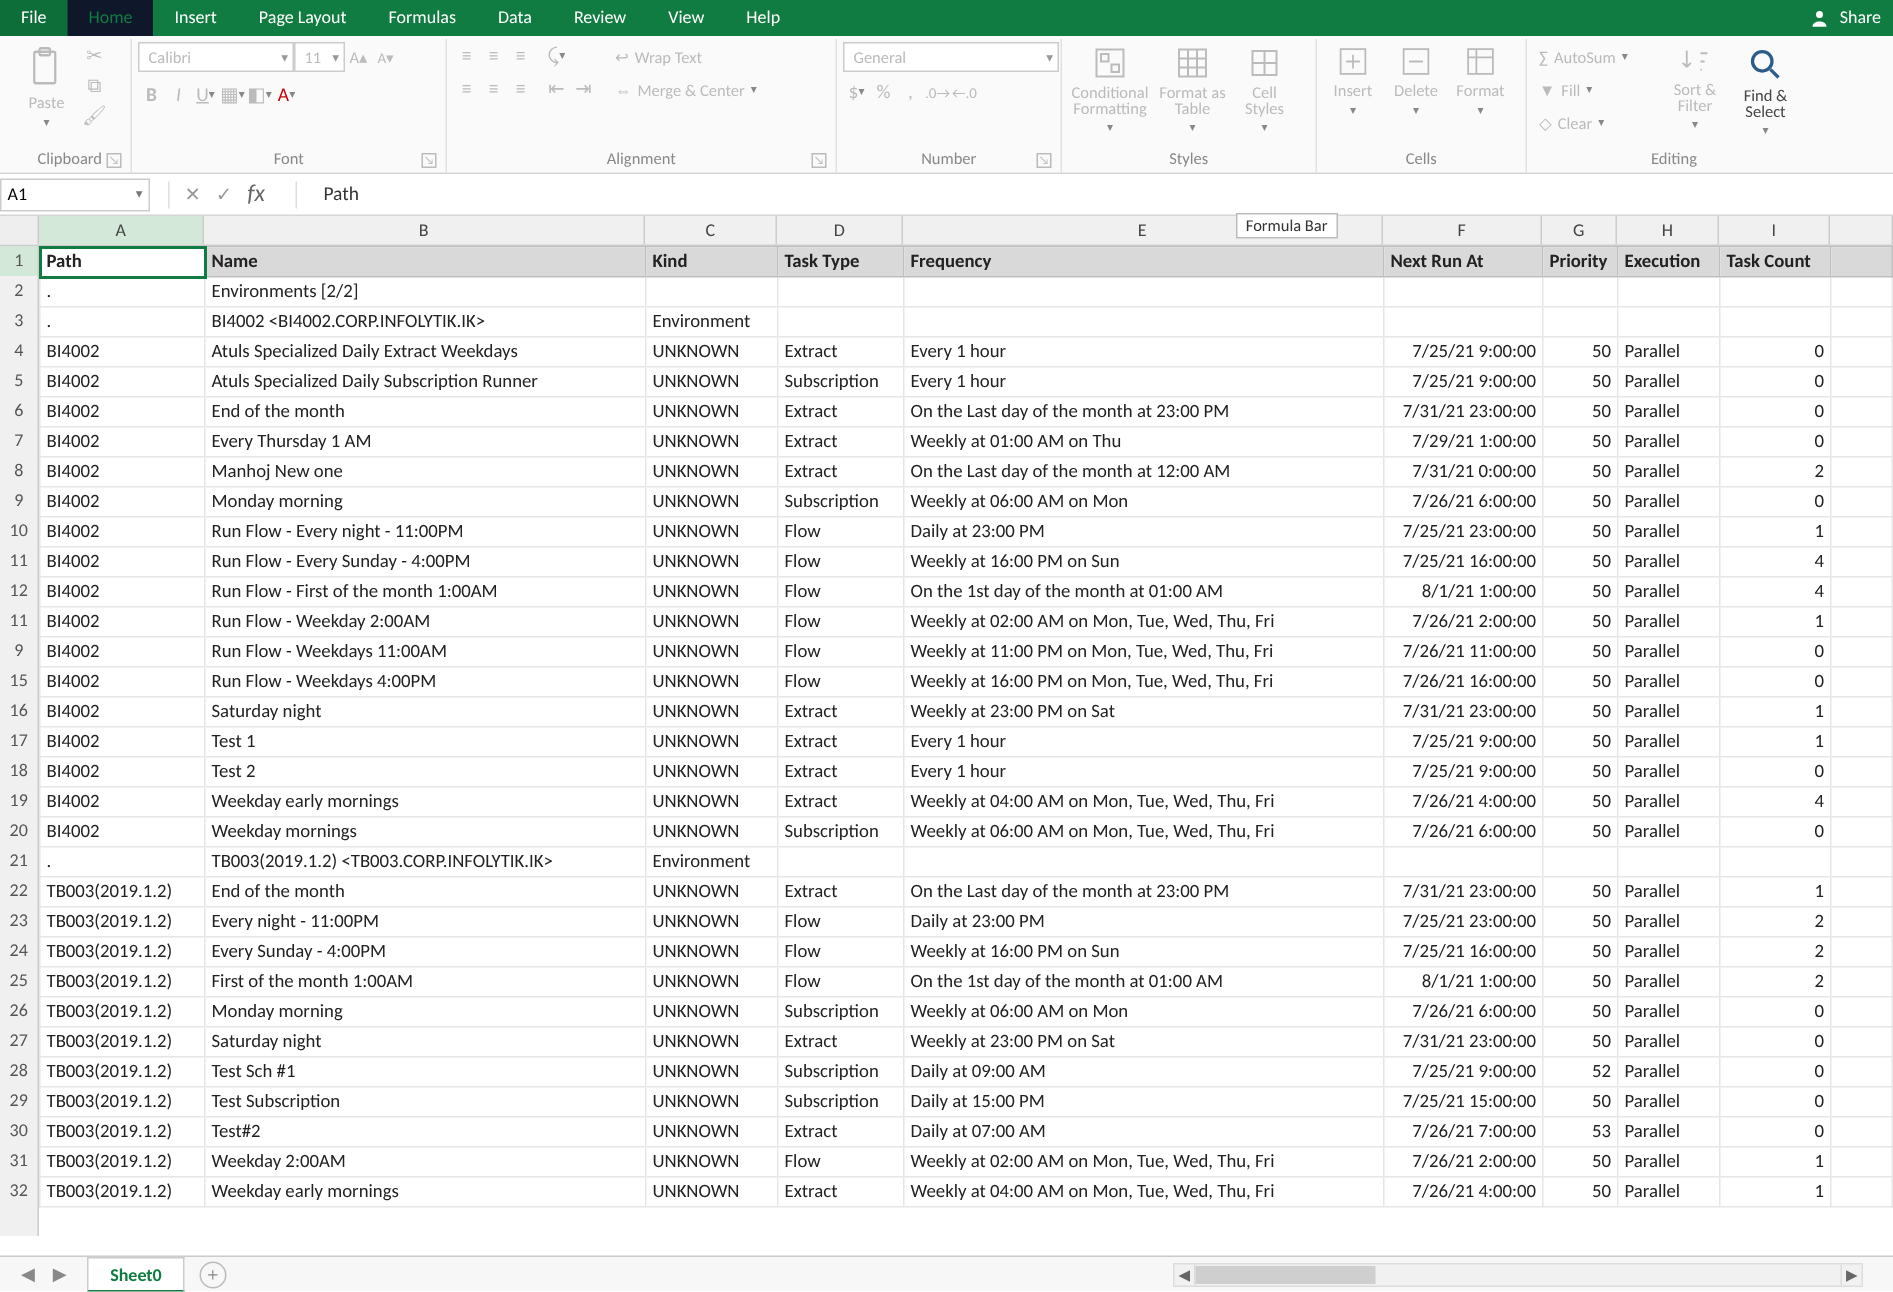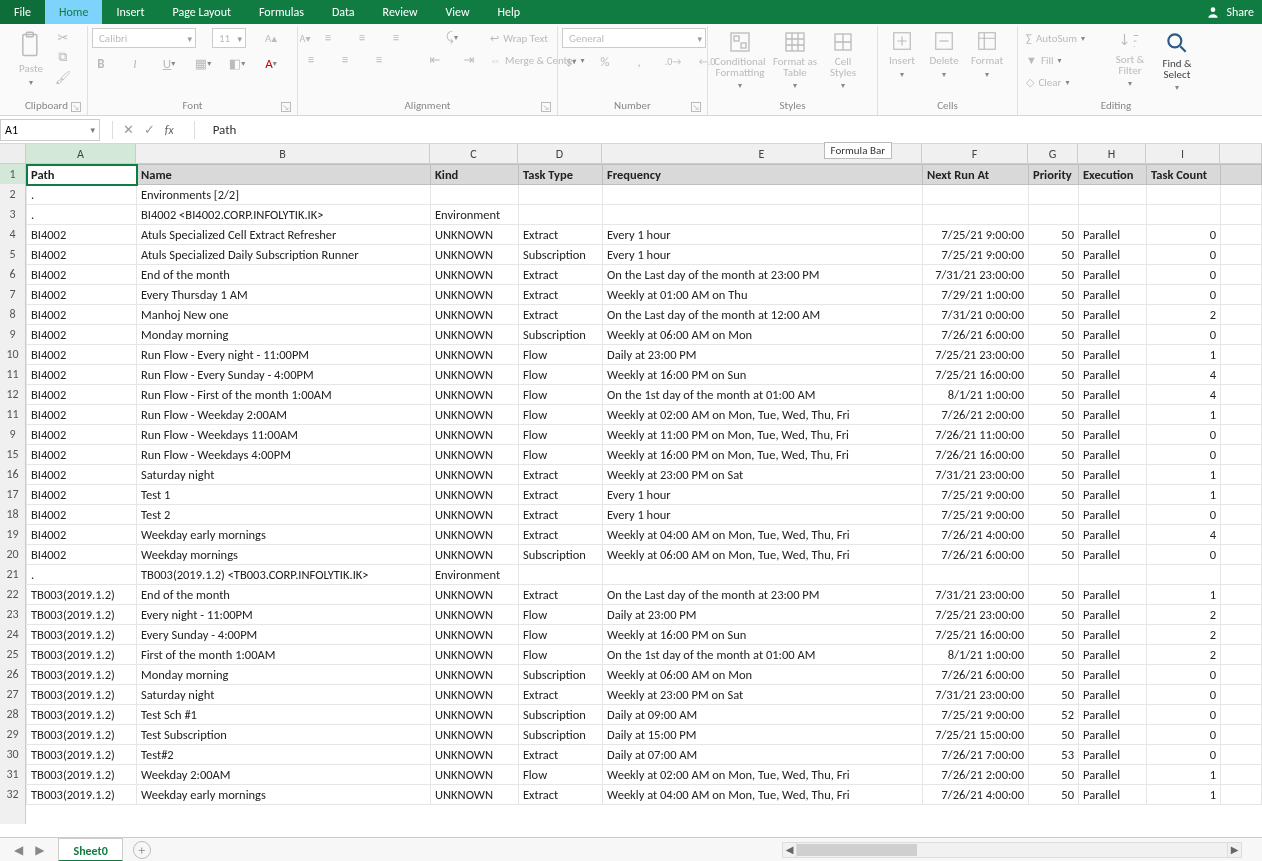--- a/index.html
+++ b/index.html
@@ -2,50 +2,50 @@
 <html><head>
 <meta charset="utf-8">
 <style>
   * { box-sizing: border-box; margin: 0; padding: 0; font-family: "Segoe UI", Calibri, Arial, sans-serif; }
   html,body { width:1262px; height:861px; overflow:hidden; background:#fff; }
 
   
   .menubar { height:24px; background:#107c41; color:#fff; display:flex; align-items:center; font-size:12px; position:relative; }
   .menubar .tab { padding:0 14px; height:24px; line-height:24px; cursor:pointer; }
   .menubar .tab.file { background:#0e6e3a; }
-  .menubar .tab.active { background:#7dd3fc; color:#107c41; }
+  .menubar .tab.active { background:#0f172a; color:#107c41; }
   .menubar .share { position:absolute; right:8px; display:flex; align-items:center; gap:6px; }
   .menubar .share svg { fill:#fff; }
 
   
   .ribbon { height:92px; background:#fafafa; border-bottom:1px solid #d6d6d6; display:flex; padding:2px 6px 0 6px; }
   .group { border-right:1px solid #e0e0e0; display:flex; flex-direction:column; justify-content:space-between; padding:2px 4px 0 4px; }
   .group .body { display:flex; align-items:flex-start; gap:2px; flex:1; }
   .group .label { text-align:center; font-size:11px; color:#888; padding:2px 0 3px 0; position:relative; }
   .group .label .launcher { position:absolute; right:2px; bottom:3px; width:10px; height:10px; border:1px solid #bbb; font-size:8px; line-height:8px; color:#bbb; text-align:center; }
   .bigbtn { width:42px; display:flex; flex-direction:column; align-items:center; font-size:11px; color:#bbb; gap:2px; padding-top:2px;}
   .bigbtn.enabled { color:#444; }
   .stack { display:flex; flex-direction:column; gap:2px; }
   .hbtn { display:flex; align-items:center; gap:4px; font-size:11px; color:#bbb; padding:1px 4px; white-space:nowrap; height:20px;}
   .iconbox { width:18px; height:18px; display:flex; align-items:center; justify-content:center; color:#bbb; font-size:13px;}
-  .fontrow { display:flex; gap:16px; align-items:center; margin-bottom:2px;justify-content:center;}
+  .fontrow { display:flex; gap:0; align-items:center; margin-bottom:2px;}
   .combo { border:1px solid #ccc; background:#fff; height:20px; font-size:11px; padding:0 14px 0 6px; color:#bbb; position:relative; display:flex; align-items:center;}
   .combo::after { content:"▾"; position:absolute; right:3px; font-size:9px; color:#999; }
   
   svg .ic { stroke:#bbb; fill:none; stroke-width:1.3; }
   .enabled svg .ic, svg .ic.en { stroke:#1a7b44; }
   .magglass .ic { stroke:#356; }
 
   
   .namebar { height:28px; border-bottom:1px solid #d6d6d6; display:flex; align-items:center; background:#fff; position:relative;}
   .namebox { width:100px; height:22px; border:1px solid #ccc; margin-left:0; padding:0 4px; font-size:12px; display:flex; align-items:center; justify-content:space-between;}
   .namebox::after { content:"▾"; font-size:9px; color:#777; }
   .fx-icons { display:flex; align-items:center; gap:10px; margin:0 12px; color:#999; font-size:13px; }
   .fx-icons span.sep { width:1px; height:18px; background:#ddd; }
-  .fx-label { font-style:italic; font-size:12px; color:#666; margin-right:10px;}
+  .fx-label { font-style:italic; font-size:16px; color:#666; margin-right:10px;}
   .formula { flex:1; font-size:13px; color:#333; padding-left:6px;}
   .fb-tip { position:absolute; right:370px; top:38px; background:#fff; border:1px solid #bbb; font-size:11px; padding:1px 6px; color:#333; z-index:5; box-shadow:0 0 0 rgba(0,0,0,0);}
   
   .namebar .fb-tip { top:26px; right:370px;}
 
   
   .gridwrap { position:relative; height:693px; }
   .colhdr { display:flex; height:20px; background:#f0f0f0; border-bottom:1px solid #ccc; font-size:12px; color:#444;}
   .selall { width:26px; border-right:1px solid #ccc; background:#eee; }
   .ch { border-right:1px solid #ccc; text-align:center; line-height:20px;}
@@ -405,21 +405,21 @@
               <td></td>
               <td></td>
               <td></td>
               <td></td>
               <td></td>
               <td></td>
               <td></td>
             </tr>
             <tr>
               <td>BI4002</td>
-              <td>Atuls Specialized Cell Extract Refresher</td>
+              <td>Atuls Specialized Daily Extract Weekdays</td>
               <td>UNKNOWN</td>
               <td>Extract</td>
               <td>Every 1 hour</td>
               <td class="num">7/25/21 9:00:00</td>
               <td class="num">50</td>
               <td>Parallel</td>
               <td class="num">0</td>
               <td></td>
             </tr>
             <tr>

